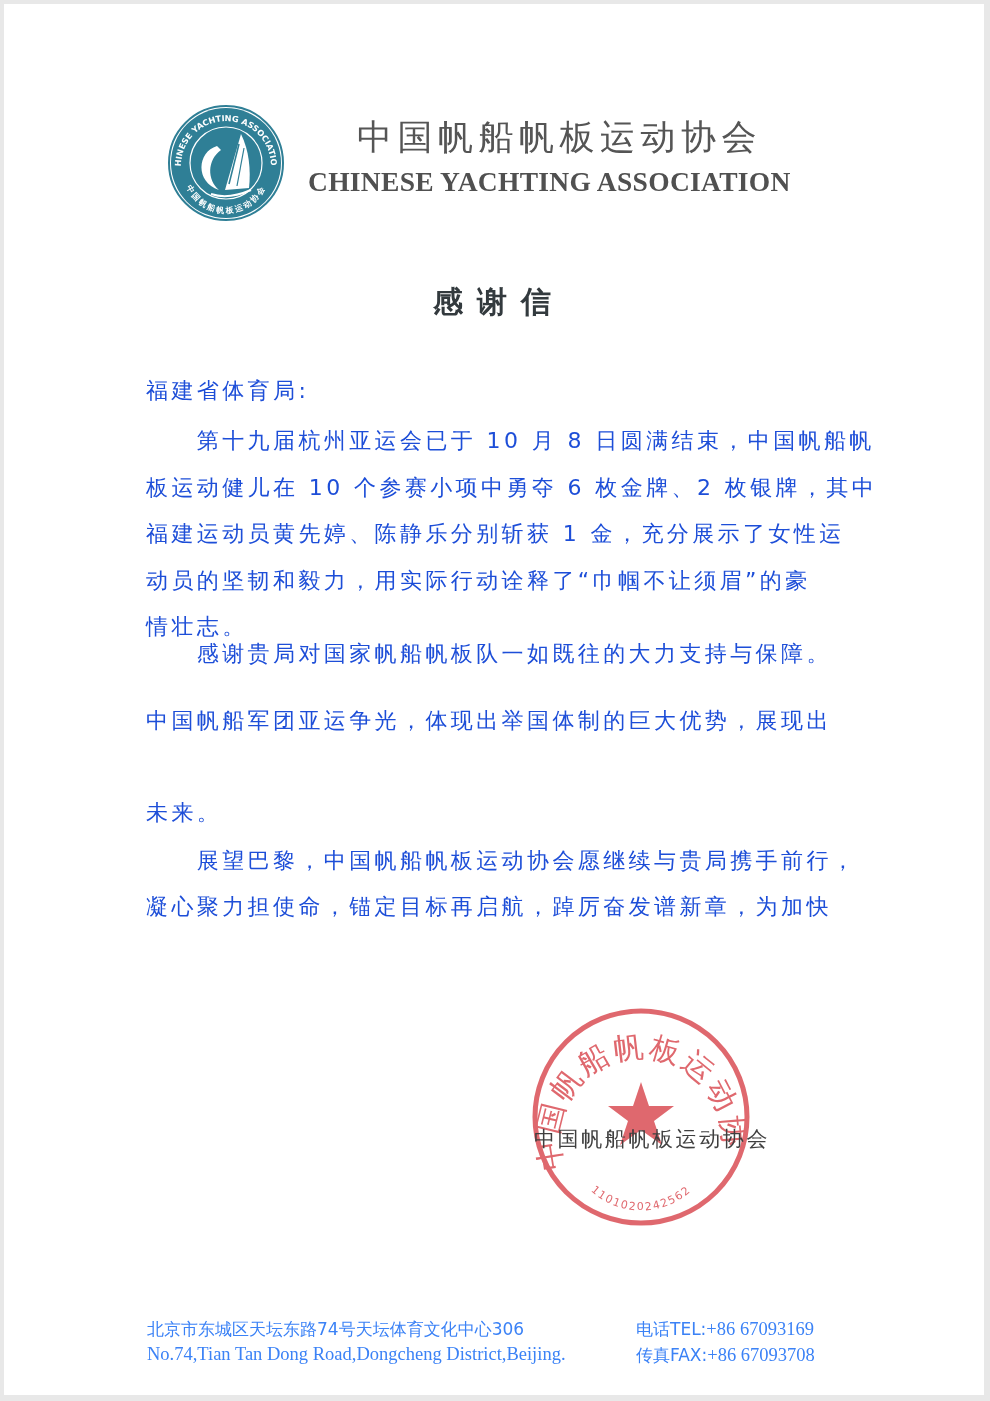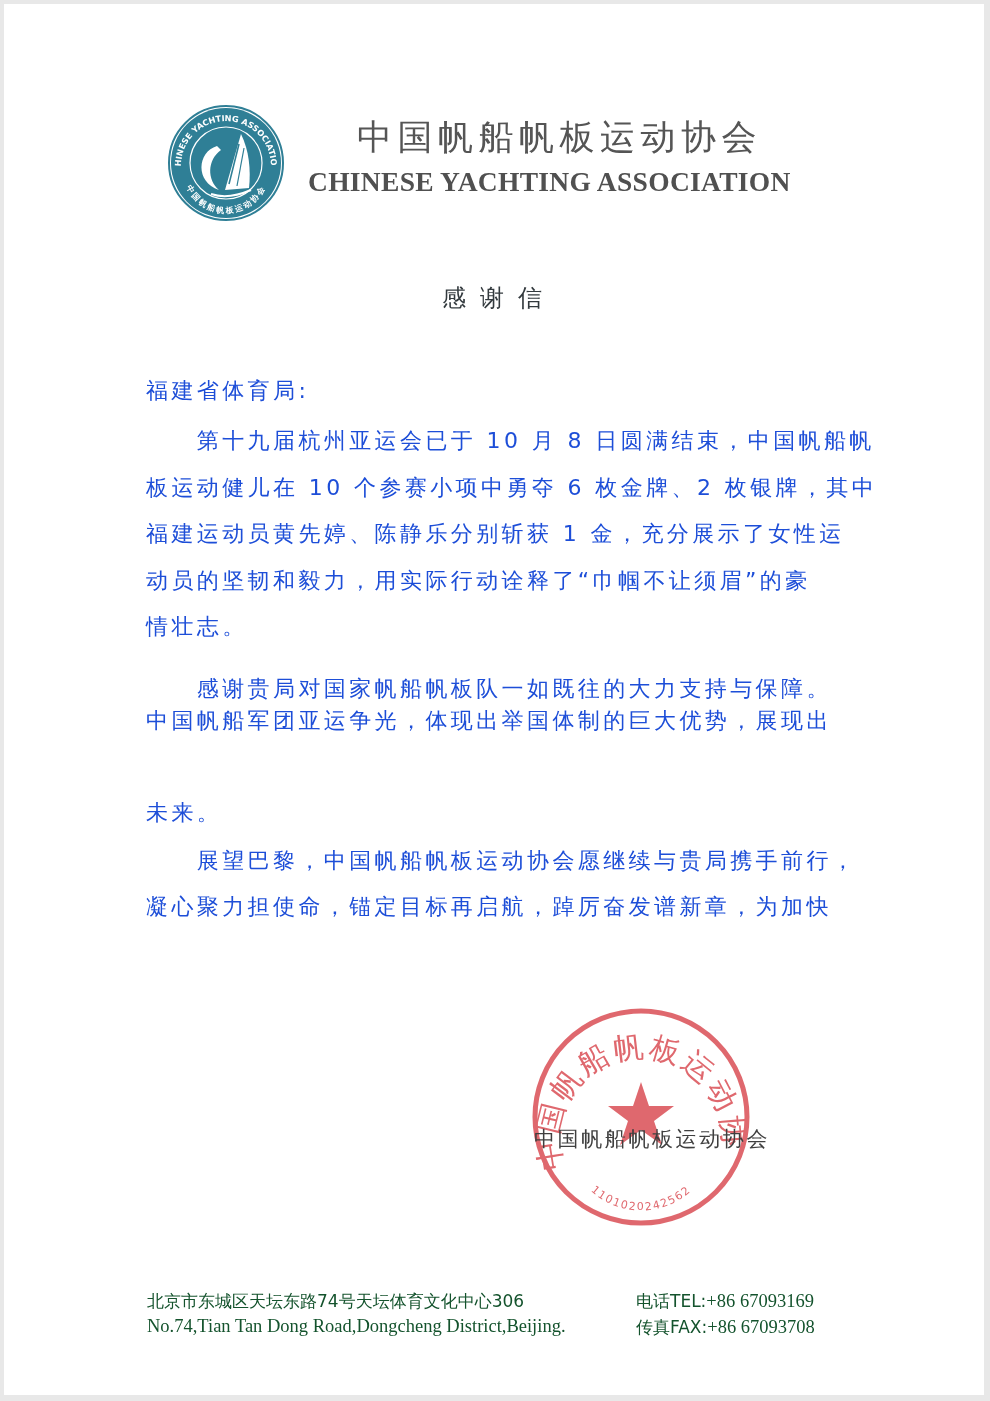--- a/index.html
+++ b/index.html
@@ -17,37 +17,37 @@
   .logo { position:absolute; left:163px; top:100px; width:118px; height:118px; }
   .org-cn {
     left:353px; top:110px; font-size:35px; color:#555555; letter-spacing:5.5px;
     font-family:"DejaVu Sans", sans-serif; font-weight:normal;
   }
   .org-en {
     left:304px; top:162px; font-size:27.5px; color:#505050; font-weight:bold;
     font-family:"Liberation Serif", "DejaVu Serif", serif; letter-spacing:0.3px;
   }
   .doc-title {
-    left:0; width:980px; text-align:center; top:278px; font-size:24px; font-weight:normal;
+    left:0; width:980px; text-align:center; top:278px; font-size:30px; font-weight:bold;
     color:#333a3e; letter-spacing:14px; padding-left:10px; box-sizing:border-box;
   }
   
   .body-line {
     font-size:22px; color:#1d4ed8; letter-spacing:3.4px;
     font-family:"DejaVu Sans", sans-serif; line-height:28px;
   }
   .salutation { left:142px; top:373px; }
   .sign-org { left:530px; top:1121px; font-size:21px; color:#3f3f3f; letter-spacing:2.6px; }
   .sign-date { left:548px; top:1168px; font-size:21px; color:#3f3f3f; letter-spacing:2px;
     font-family:"Liberation Serif", serif; font-size:23px; }
   
   .stamp { position:absolute; left:520px; top:996px; width:234px; height:234px; pointer-events:none; opacity:0.82; }
   
   .footer {
-    font-family:"Liberation Serif", "DejaVu Serif", serif; font-size:18.5px; color:#14532d;
+    font-family:"Liberation Serif", "DejaVu Serif", serif; font-size:18.5px; color:#3b82f6;margin-top:28px;
   }
   .footer-l1 { left:143px; top:1286px; }
   .footer-l2 { left:143px; top:1312px; }
   .footer-r1 { left:632px; top:1286px; }
   .footer-r2 { left:632px; top:1312px; }
   .cjk-serif { font-family:"DejaVu Sans", sans-serif; font-size:17px; }
 </style>
 </head>
 <body>
 
@@ -82,21 +82,21 @@
   <div class="abs doc-title">感谢信</div>
 
   <div class="abs body-line salutation">福建省体育局:</div>
 
   <div class="abs body-line" style="left:142px; top:423px;">　　第十九届杭州亚运会已于 10 月 8 日圆满结束，中国帆船帆</div>
   <div class="abs body-line" style="left:142px; top:470px;">板运动健儿在 10 个参赛小项中勇夺 6 枚金牌、2 枚银牌，其中</div>
   <div class="abs body-line" style="left:142px; top:516px;">福建运动员黄先婷、陈静乐分别斩获 1 金，充分展示了女性运</div>
   <div class="abs body-line" style="left:142px; top:563px;">动员的坚韧和毅力，用实际行动诠释了“巾帼不让须眉”的豪</div>
   <div class="abs body-line" style="left:142px; top:609px;">情壮志。</div>
 
-  <div class="abs body-line" style="left:142px; top:671px;">　　感谢贵局对国家帆船帆板队一如既往的大力支持与保障。</div>
+  <div class="abs body-line" style="left:142px; top:636px;">　　感谢贵局对国家帆船帆板队一如既往的大力支持与保障。</div>
   <div class="abs body-line" style="left:142px; top:703px;">中国帆船军团亚运争光，体现出举国体制的巨大优势，展现出</div>
   <div class="abs body-line" style="left:142px; top:795px;">未来。</div>
 
   <div class="abs body-line" style="left:142px; top:843px;">　　展望巴黎，中国帆船帆板运动协会愿继续与贵局携手前行，</div>
   <div class="abs body-line" style="left:142px; top:889px;">凝心聚力担使命，锚定目标再启航，踔厉奋发谱新章，为加快</div>
 
   <svg class="stamp" viewBox="0 0 234 234">
     <defs>
       <path id="stampTop" d="M 40 168 A 82 82 0 1 1 196 160"></path>
       <path id="stampBot" d="M 62 186 A 74 74 0 0 0 172 186"></path>

